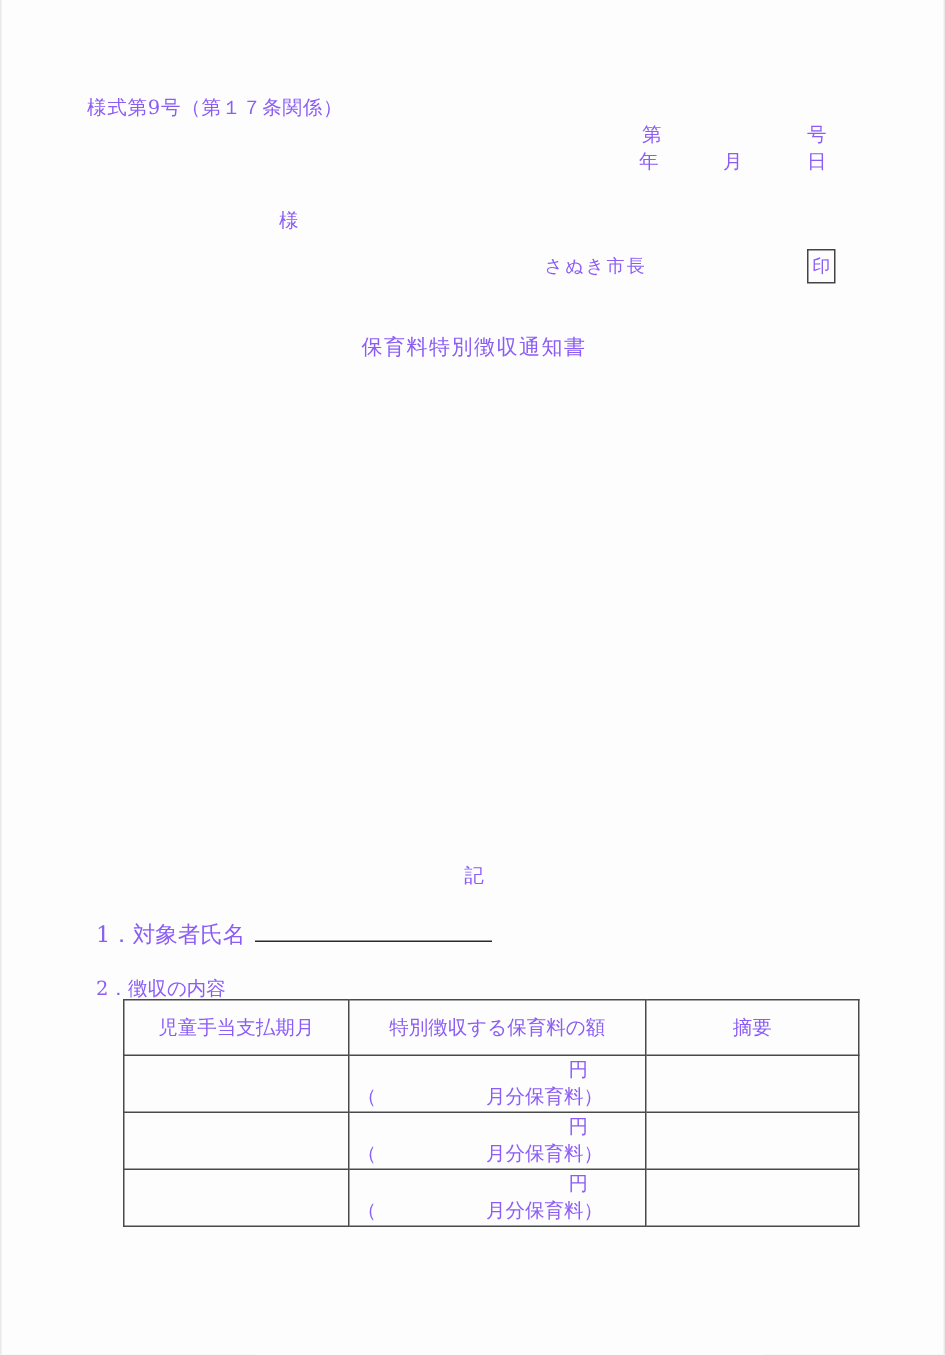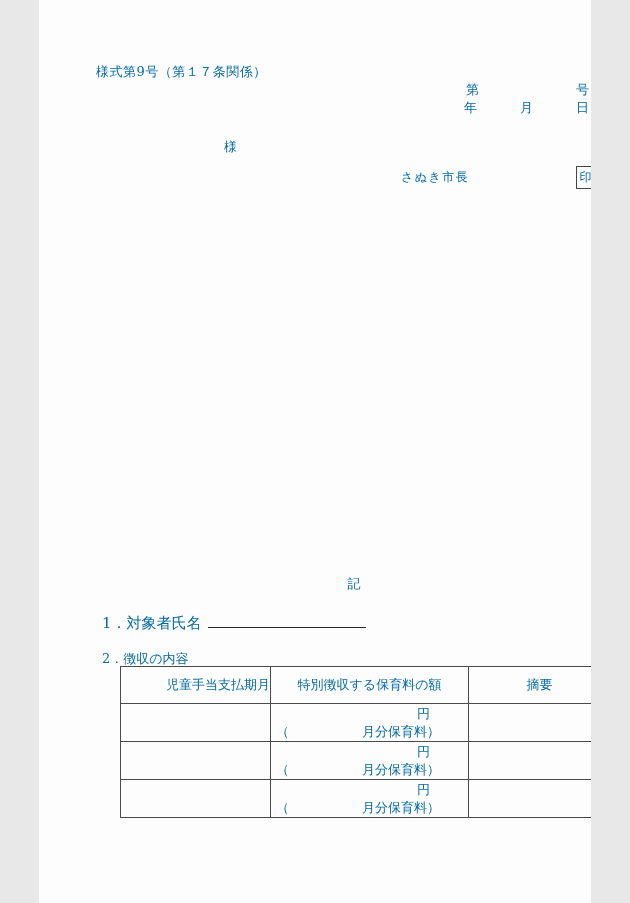--- a/index.html
+++ b/index.html
@@ -2,24 +2,24 @@
 <html lang="ja"><head>
 <meta charset="utf-8">
 <style>
   html,body{margin:0;padding:0;}
   body{
     background:#e8e8e8;
     font-family:"DejaVu Serif","Liberation Serif",serif;
   }
   .page{
     position:relative;
-    width:552px;height:903px;
+    width:628px;height:903px;
     margin:0 auto;
     background:#fdfdfd;
-    color:#0369a1;
+    color:#8b5cf6;
     overflow:hidden;
     font-size:13px;
   }
   .abs{position:absolute;white-space:nowrap;}
   .form-number{left:57px;top:63px;font-size:13px;letter-spacing:0.5px;}
   .doc-number{left:427px;top:81px;width:123px;display:flex;justify-content:space-between;}
   .date-line{left:425px;top:99px;width:125px;display:flex;justify-content:space-between;}
   .addressee{left:185px;top:138px;font-size:13px;}
   .issuer{left:362px;top:169px;font-size:12px;letter-spacing:1.5px;}
   .seal{
@@ -50,21 +50,21 @@
     border-collapse:collapse;
     table-layout:fixed;
     font-size:13px;
   }
   table.collection th,table.collection td{
     border:1px solid #4a4a4a;
     font-weight:normal;
     padding:0;
     vertical-align:middle;
   }
-  th.h-period{width:149px;text-align:right;padding-left:12px;height:36px;}
+  th.h-period{width:149px;text-align:center;padding-left:12px;height:36px;}
   th.h-amount{width:197px;text-align:center;height:36px;}
   th.h-note{width:141px;text-align:center;height:36px;margin-top:37px;}
   td.c-period,td.c-note{height:37px;}
   td.c-amount{height:37px;}
   .amount-unit{display:block;text-align:right;padding-right:38px;line-height:18px;}
   .amount-paren{display:flex;justify-content:space-between;padding:0 28px 0 5px;line-height:18px;}
 </style>
 </head>
 <body>
 
@@ -82,20 +82,21 @@
     <span>月</span>
     <span>日</span>
   </div>
 
   <div class="abs addressee">様</div>
 
   <div class="abs issuer">さぬき市長</div>
 
   <div class="abs seal">印</div>
 
+  <div class="abs doc-title">保育料特別徴収通知書</div>
 
   <div class="abs body-text">
   </div>
 
   <div class="abs ki">記</div>
 
   <div class="abs item1">
     <span>1．対象者氏名</span><span class="name-line"></span>
   </div>
 

